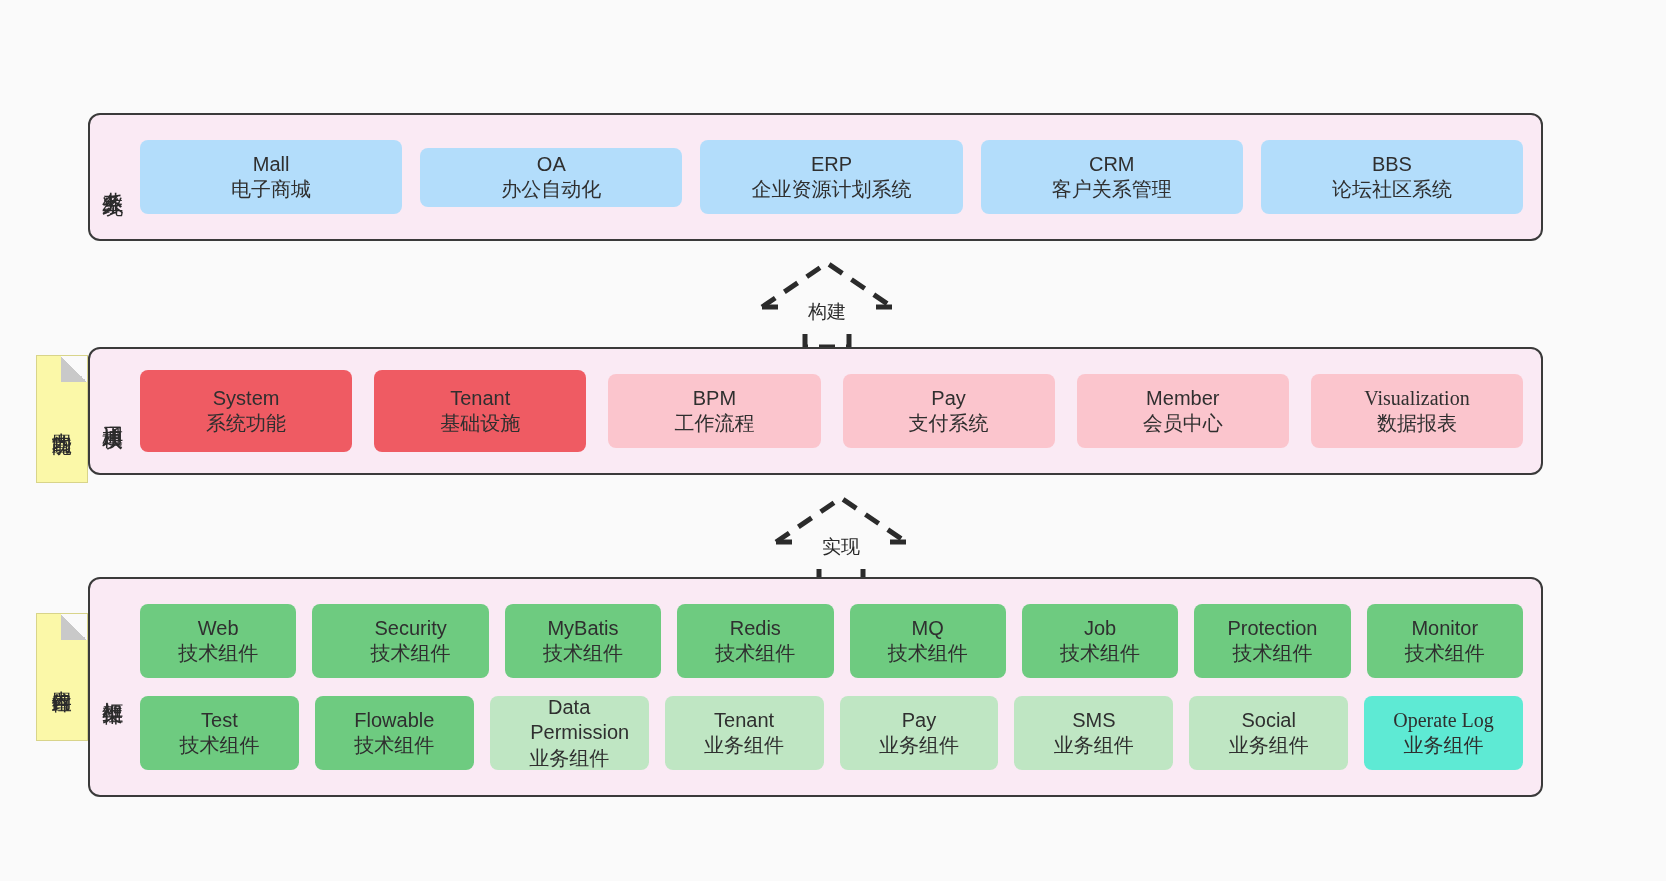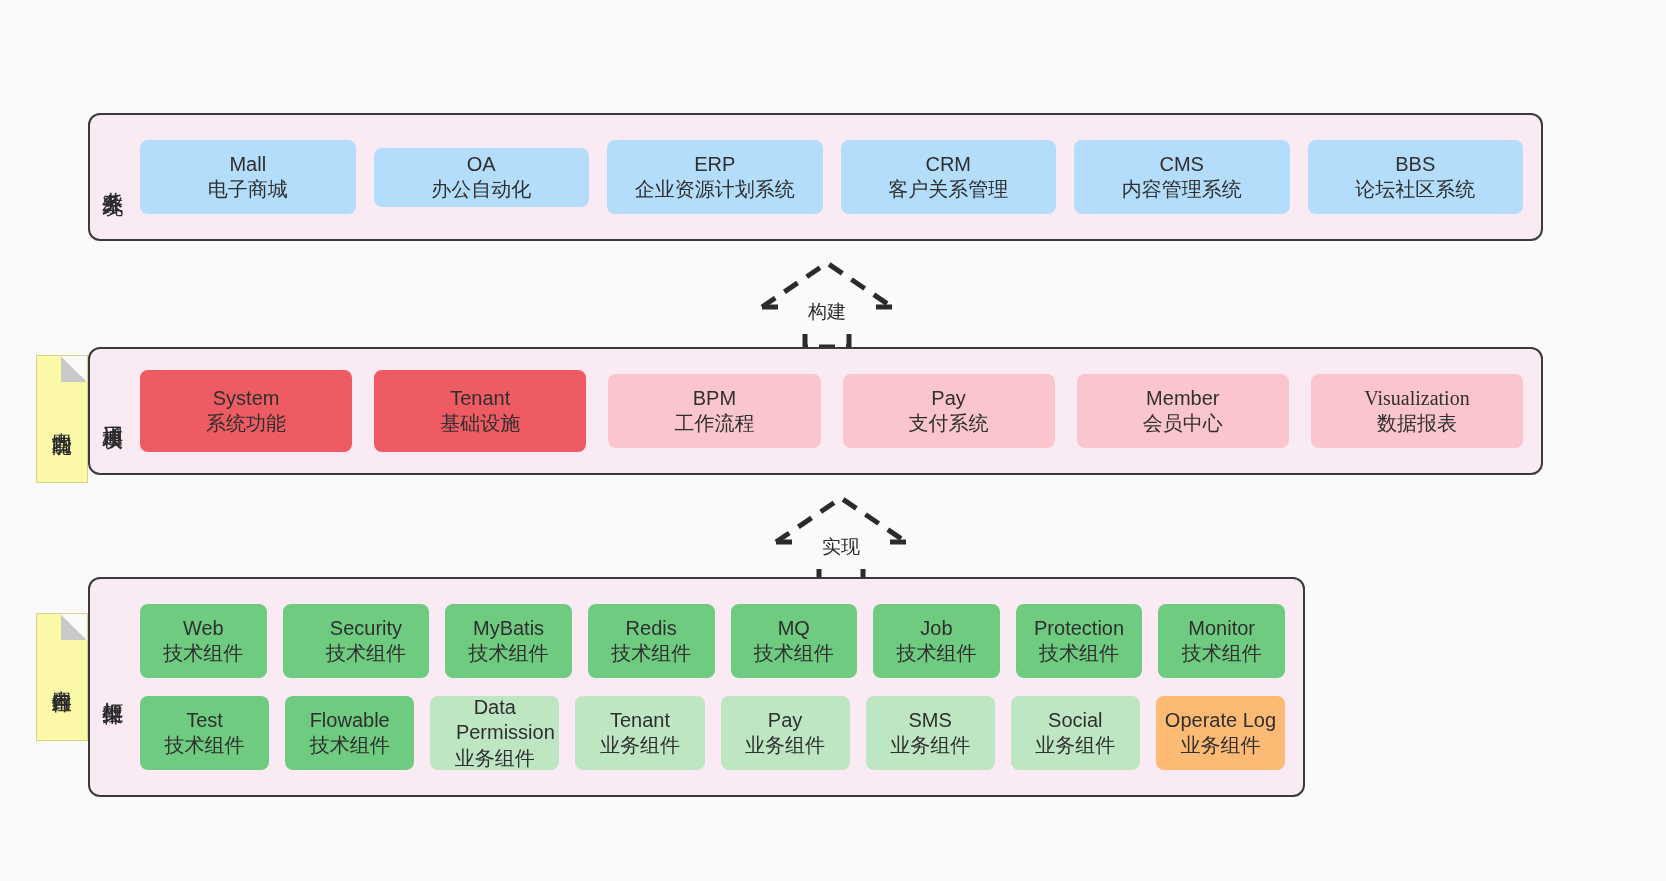--- a/index.html
+++ b/index.html
@@ -119,24 +119,20 @@
         </div>
         <div class="card" style="background:#b3ddfb; height:74px;">
           <span class="en">ERP</span>
           <span class="cn">企业资源计划系统</span>
         </div>
         <div class="card" style="background:#b3ddfb; height:74px;">
           <span class="en">CRM</span>
           <span class="cn">客户关系管理</span>
         </div>
         <div class="card" style="background:#b3ddfb; height:74px;">
-          <span class="en">CMS</span>
-          <span class="cn">内容管理系统</span>
-        </div>
-        <div class="card" style="background:#b3ddfb; height:74px;">
           <span class="en">BBS</span>
           <span class="cn">论坛社区系统</span>
         </div>
       </div>
     </div>
   </div>
 
   <div class="connector" style="left:752px; top:255px; width:150px; height:95px;">
     <svg width="150" height="95" viewBox="0 0 150 95">
       <path d="M 10 52 L 75 8 L 140 52" fill="none" stroke="#2b2b2b" stroke-width="5" stroke-dasharray="16,11" stroke-linecap="butt" stroke-linejoin="miter"></path>
@@ -190,21 +186,21 @@
       <path d="M 53 52 L 53 92 L 97 92 L 97 52" fill="none" stroke="#2b2b2b" stroke-width="5" stroke-dasharray="16,11"></path>
     </svg>
     <span class="lbl" style="top:44px;">实现</span>
   </div>
 
   <div class="note" style="left:36px; top:613px; width:52px; height:128px;">
     <span>内置组件</span>
     <span class="fold"></span>
   </div>
 
-  <div class="layer" id="layer-framework" style="left:88px; top:577px; width:1217px; height:220px;">
+  <div class="layer" id="layer-framework" style="left:88px; top:577px; width:1455px; height:220px;">
     <div class="layer-title">框架组件</div>
     <div class="cards" style="padding:0 18px 0 4px;">
       <div class="cards-col" style="gap:18px;">
 
         <div class="card-row" style="gap:16px;">
           <div class="card" style="background:#6ecb80; height:74px;">
             <span class="en">Web</span>
             <span class="cn">技术组件</span>
           </div>
           <div class="card" style="background:#6ecb80; height:74px;padding-left:26px;">
@@ -259,21 +255,21 @@
             <span class="cn">业务组件</span>
           </div>
           <div class="card" style="background:#bfe6c3; height:74px;">
             <span class="en">SMS</span>
             <span class="cn">业务组件</span>
           </div>
           <div class="card" style="background:#bfe6c3; height:74px;">
             <span class="en">Social</span>
             <span class="cn">业务组件</span>
           </div>
-          <div class="card" style="background:#fdba74; height:74px;">
+          <div class="card" style="background:#5eead4; height:74px;font-family:Liberation Serif, serif;">
             <span class="en" style="white-space:nowrap;">Operate Log</span>
             <span class="cn">业务组件</span>
           </div>
         </div>
 
       </div>
     </div>
   </div>
 
 </div>

